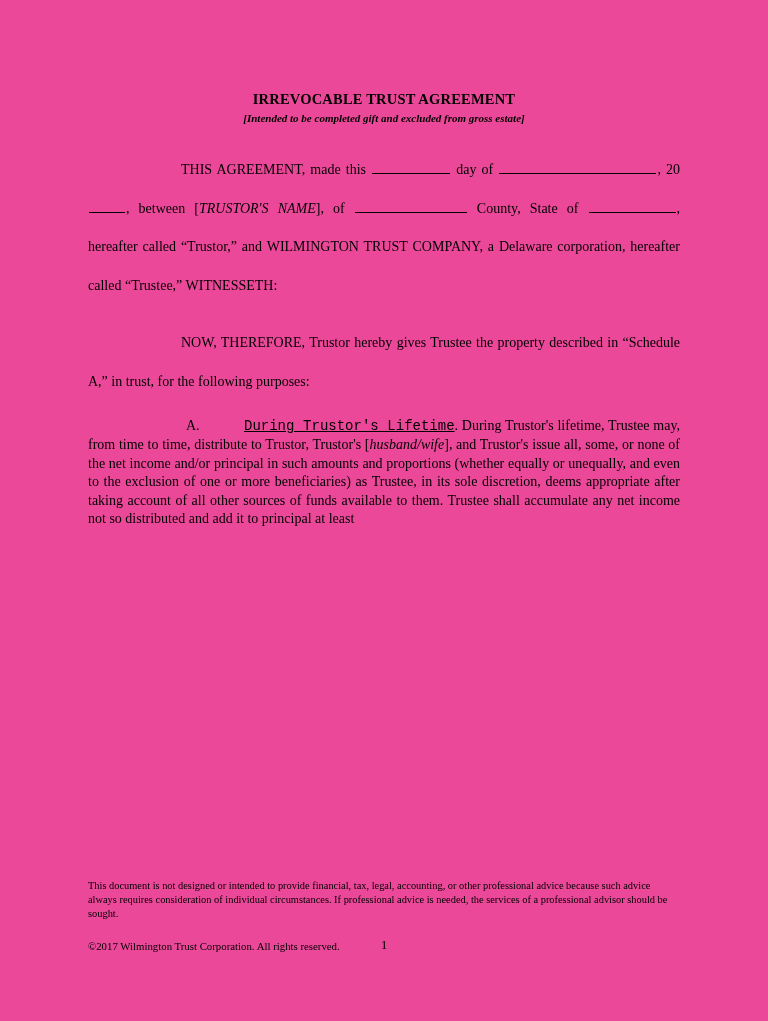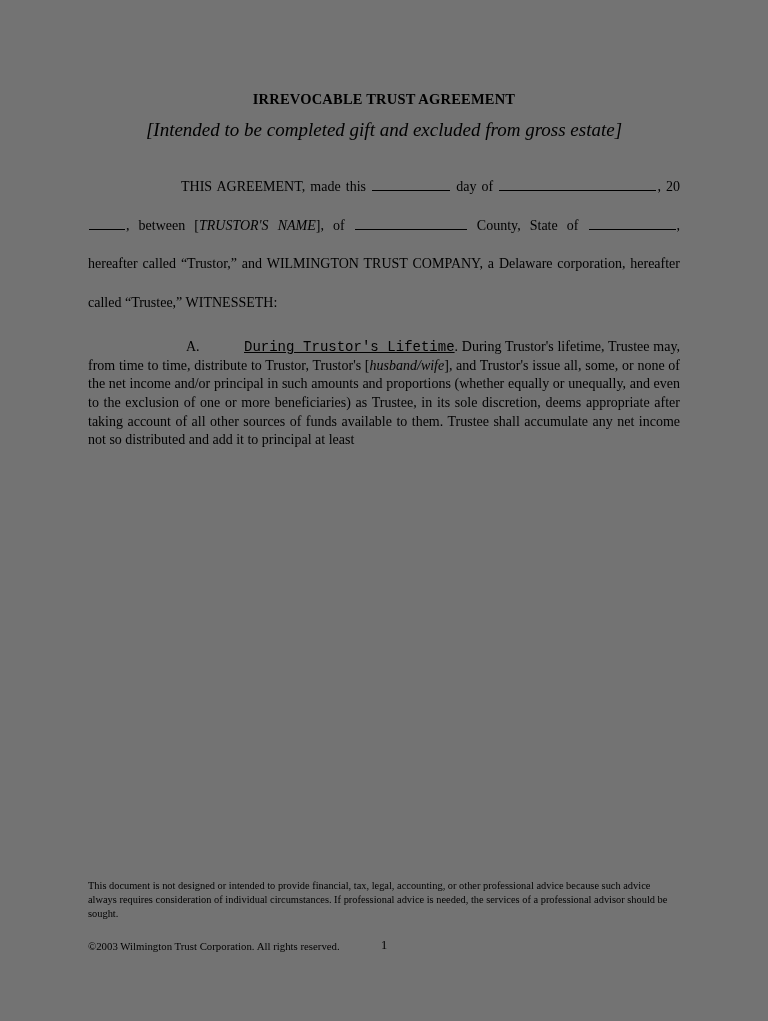--- a/index.html
+++ b/index.html
@@ -9,21 +9,21 @@
     background: #ffffff;
   }
   body {
     font-family: "Liberation Serif", "DejaVu Serif", serif;
     color: #000000;
   }
   .page {
     position: relative;
     width: 768px;
     height: 1021px;
-    background: #737373;
+    background: #ec4899;
     overflow: hidden;
     box-sizing: border-box;
   }
   .content {
     position: absolute;
     left: 88px;
     top: 0;
     width: 592px;
   }
 
@@ -32,25 +32,25 @@
     margin-top: 90px;
     text-align: center;
   }
   .doc-title {
     font-size: 14.5px;
     font-weight: bold;
     letter-spacing: 0.2px;
     line-height: 1.35;
   }
   .doc-subtitle {
-    font-size: 19px;
-    font-weight: normal;
+    font-size: 11px;
+    font-weight: bold;
     font-style: italic;
     line-height: 1.35;
-    margin-top: 7px;
+    margin-top: 1px;
   }
 
   
   .para {
     font-size: 14px;
     line-height: 38.5px;
     text-align: justify;
     text-indent: 0;
     margin: 0;
   }
@@ -147,26 +147,27 @@
 
     <div class="title-block">
       <div class="doc-title">IRREVOCABLE TRUST AGREEMENT</div>
       <div class="doc-subtitle"><span>[</span><span>Intended to be completed gift and excluded from gross estate</span><span>]</span></div>
     </div>
 
     <p class="para first"><span class="indent"></span><span>THIS AGREEMENT, made this</span> <span class="blank blank-day"></span> <span>day of</span> <span class="blank blank-month"></span><span>,</span> <span>20</span><span class="blank blank-year"></span><span>, between [</span><em>TRUSTOR'S NAME</em><span>], of</span> <span class="blank blank-county"></span> <span>County, State of</span> <span class="blank blank-state"></span><span>,</span> <span>hereafter called “Trustor,” and WILMINGTON TRUST COMPANY, a Delaware corporation, hereafter called “Trustee,” WITNESSETH:</span></p>
 
 
 
+    <p class="para para-gap"><span class="indent"></span><span>NOW, THEREFORE, Trustor hereby gives Trustee the property described in “Schedule A,” in trust, for the following purposes:</span></p>
 
 
     <div class="subsection"><span class="sub-indent"></span><span class="sub-letter">A.</span><span class="u">During Trustor's Lifetime</span><span>.  During Trustor's lifetime, Trustee may, from time to time, distribute to Trustor, Trustor's [</span><em>husband/wife</em><span>], and Trustor's issue all, some, or none of the net income and/or principal in such amounts and proportions (whether equally or unequally, and even to the exclusion of one or more beneficiaries) as Trustee, in its sole discretion, deems appropriate after taking account of all other sources of funds available to them. Trustee shall accumulate any net income not so distributed and add it to principal at least</span></div>
 
   </div>
 
   <div class="footer">
     <div class="disclaimer">This document is not designed or intended to provide financial, tax, legal, accounting, or other professional advice because such advice always requires consideration of individual circumstances. If professional advice is needed, the services of a professional advisor should be sought.</div>
-    <div class="copyright">©2003 Wilmington Trust Corporation. All rights reserved.</div>
+    <div class="copyright">©2017 Wilmington Trust Corporation. All rights reserved.</div>
   </div>
 
   <div class="page-number">1</div>
 
 </div>
 
 </body></html>

